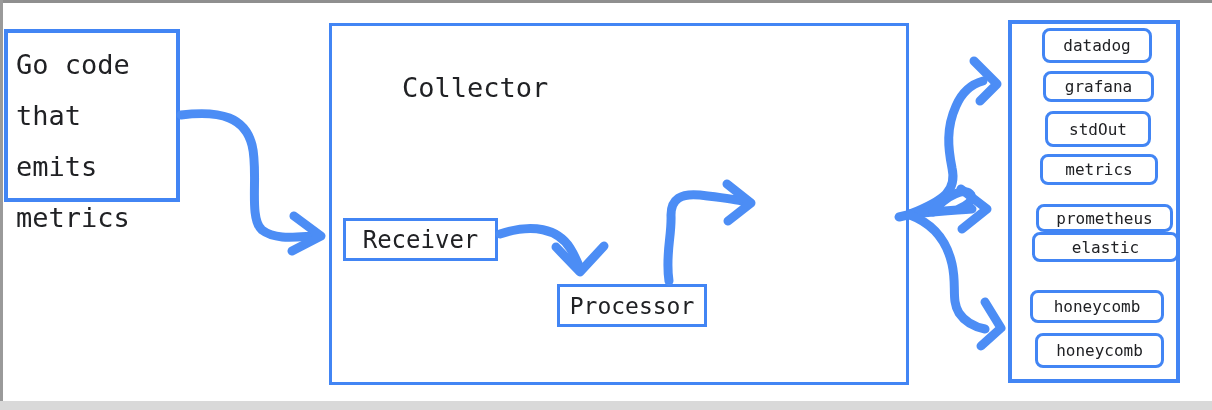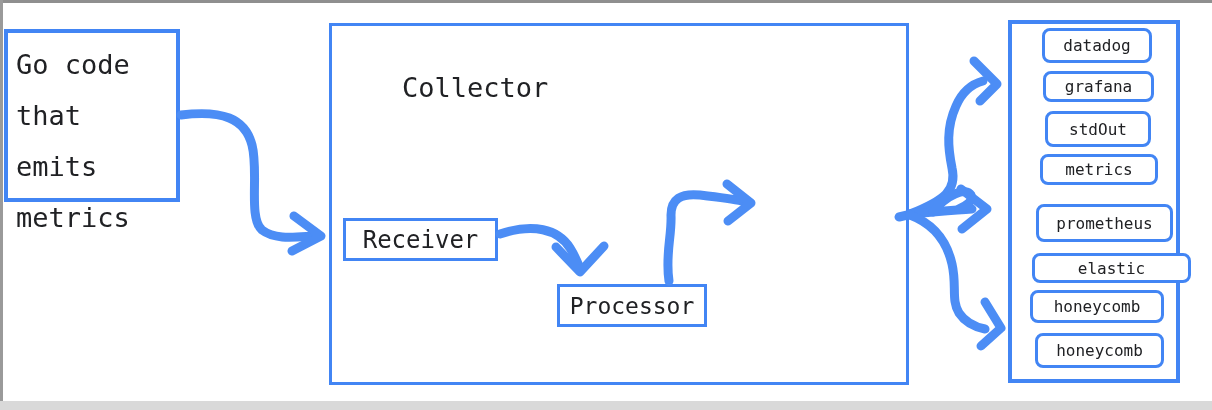--- a/index.html
+++ b/index.html
@@ -40,22 +40,22 @@
 
   .dest-panel {
     position: absolute; left: 1008px; top: 20px; width: 172px; height: 363px;
     border: 4px solid var(--blue); background: transparent;
   }
   .dest { font-size: 16px; border-radius: 8px; }
   .dest-0 { left: 1042px; top: 28px;  width: 110px; height: 35px; }
   .dest-1 { left: 1043px; top: 71px;  width: 111px; height: 31px; }
   .dest-2 { left: 1045px; top: 111px; width: 106px; height: 36px; }
   .dest-3 { left: 1040px; top: 154px; width: 118px; height: 31px; }
-  .dest-4 { left: 1036px; top: 204px; width: 137px; height: 38px; }
-  .dest-5 { left: 1032px; top: 253px; width: 159px; height: 30px; }
+  .dest-4 { left: 1036px; top: 204px; width: 137px; height: 28px; }
+  .dest-5 { left: 1032px; top: 232px; width: 147px; height: 30px; }
   .dest-6 { left: 1030px; top: 290px; width: 134px; height: 33px; }
   .dest-7 { left: 1035px; top: 333px; width: 129px; height: 35px; }
 
   svg.arrows { position: absolute; left: 0; top: 0; width: 1212px; height: 410px; pointer-events: none; }
   svg.arrows path {
     fill: none; stroke: var(--arrow); stroke-width: 9;
     stroke-linecap: round; stroke-linejoin: round;
   }
 </style>
 </head>

